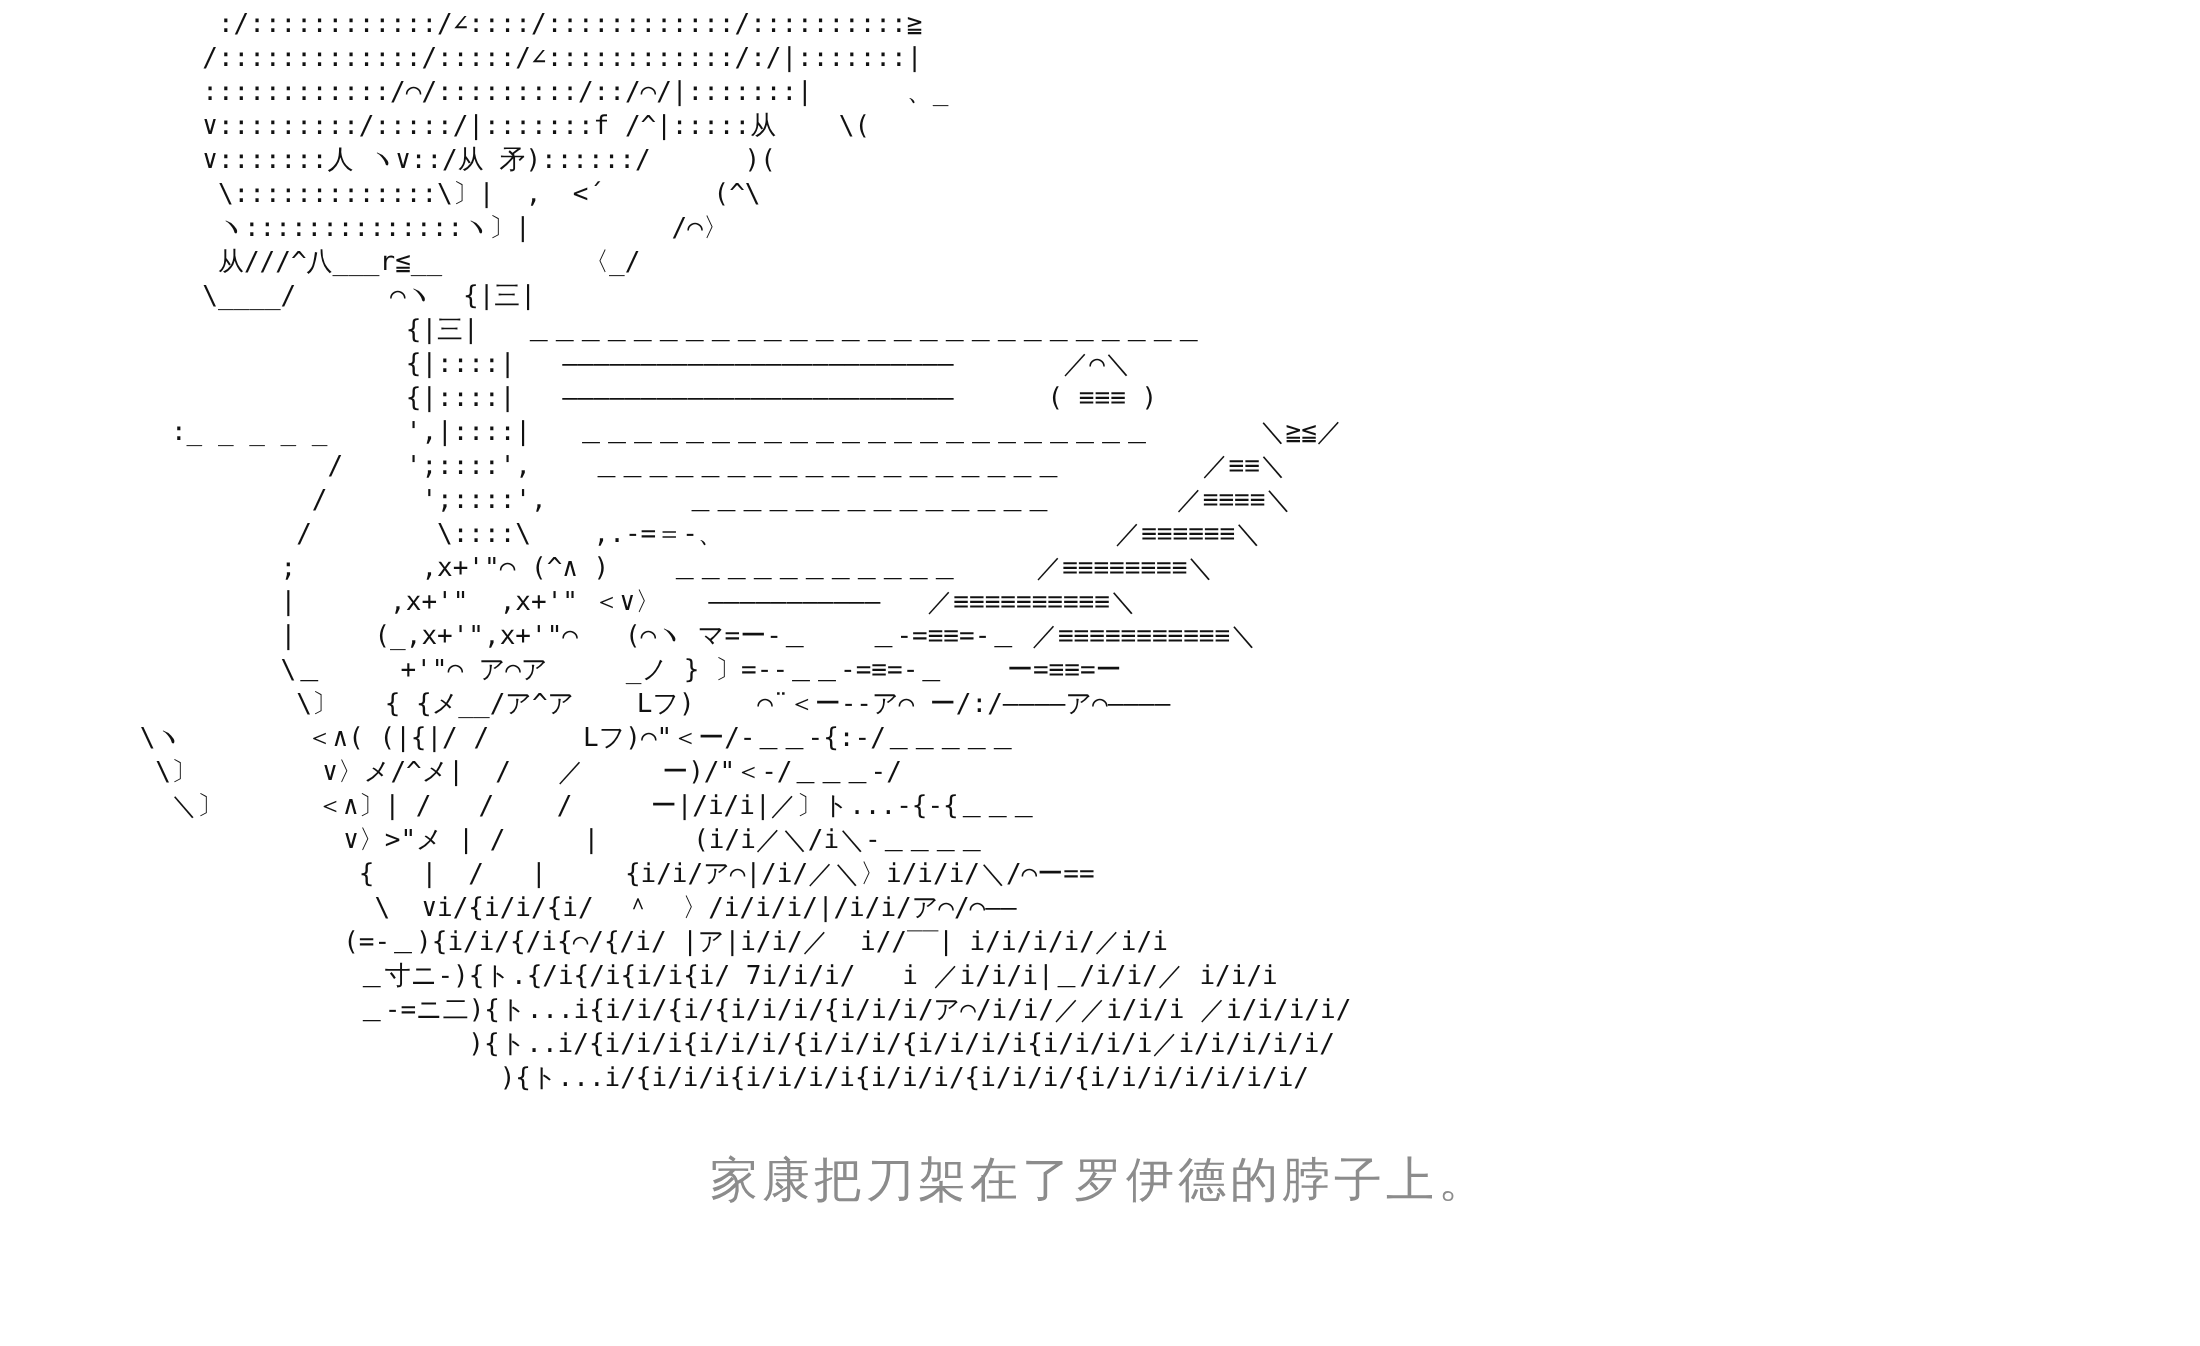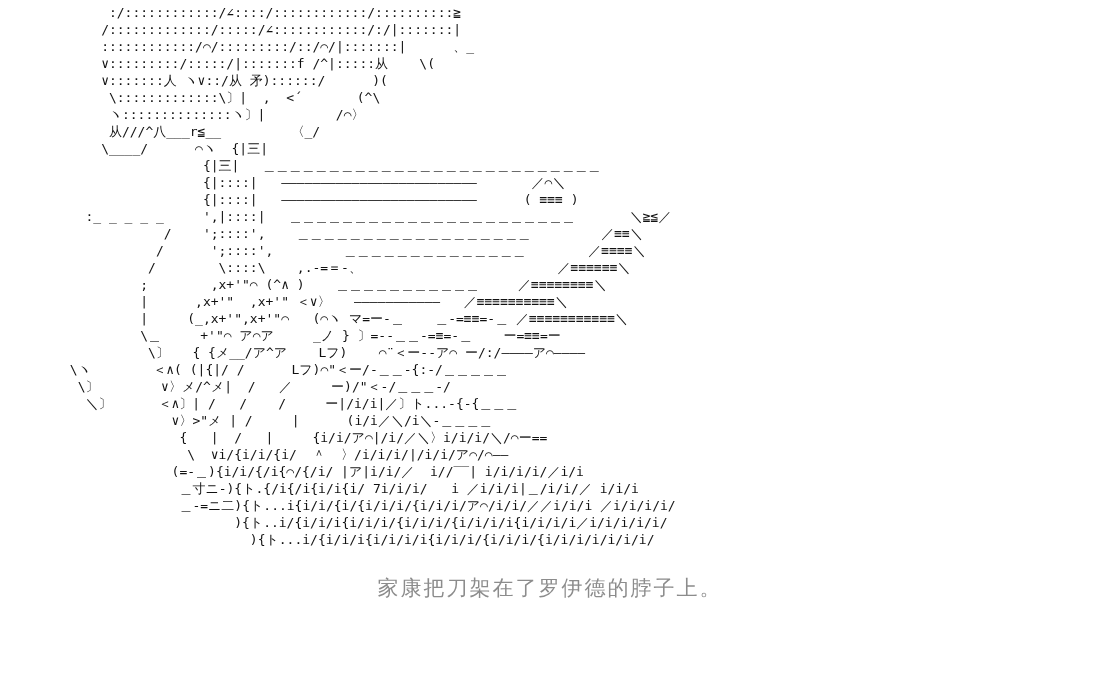--- a/index.html
+++ b/index.html
@@ -28,21 +28,21 @@
     line-height: 17px;
     white-space: pre;
     color: #111111;
     letter-spacing: 0;
   }
   .caption {
     margin-top: 26px;
     width: 100%;
     text-align: center;
     font-family: "DejaVu Sans", sans-serif;
-    font-size: 21px;
+    font-size: 24px;
     color: #8c8c8c;
     letter-spacing: 2px;
   }
 </style>
 </head>
 <body style="background: rgb(255, 255, 255);">
 
 <div class="stage">
   <pre class="aa" style="color: rgb(17, 17, 17);">      :/::::::::::::/∠::::/::::::::::::/::::::::::≧
      /:::::::::::::/:::::/∠::::::::::::/:/|:::::::|

